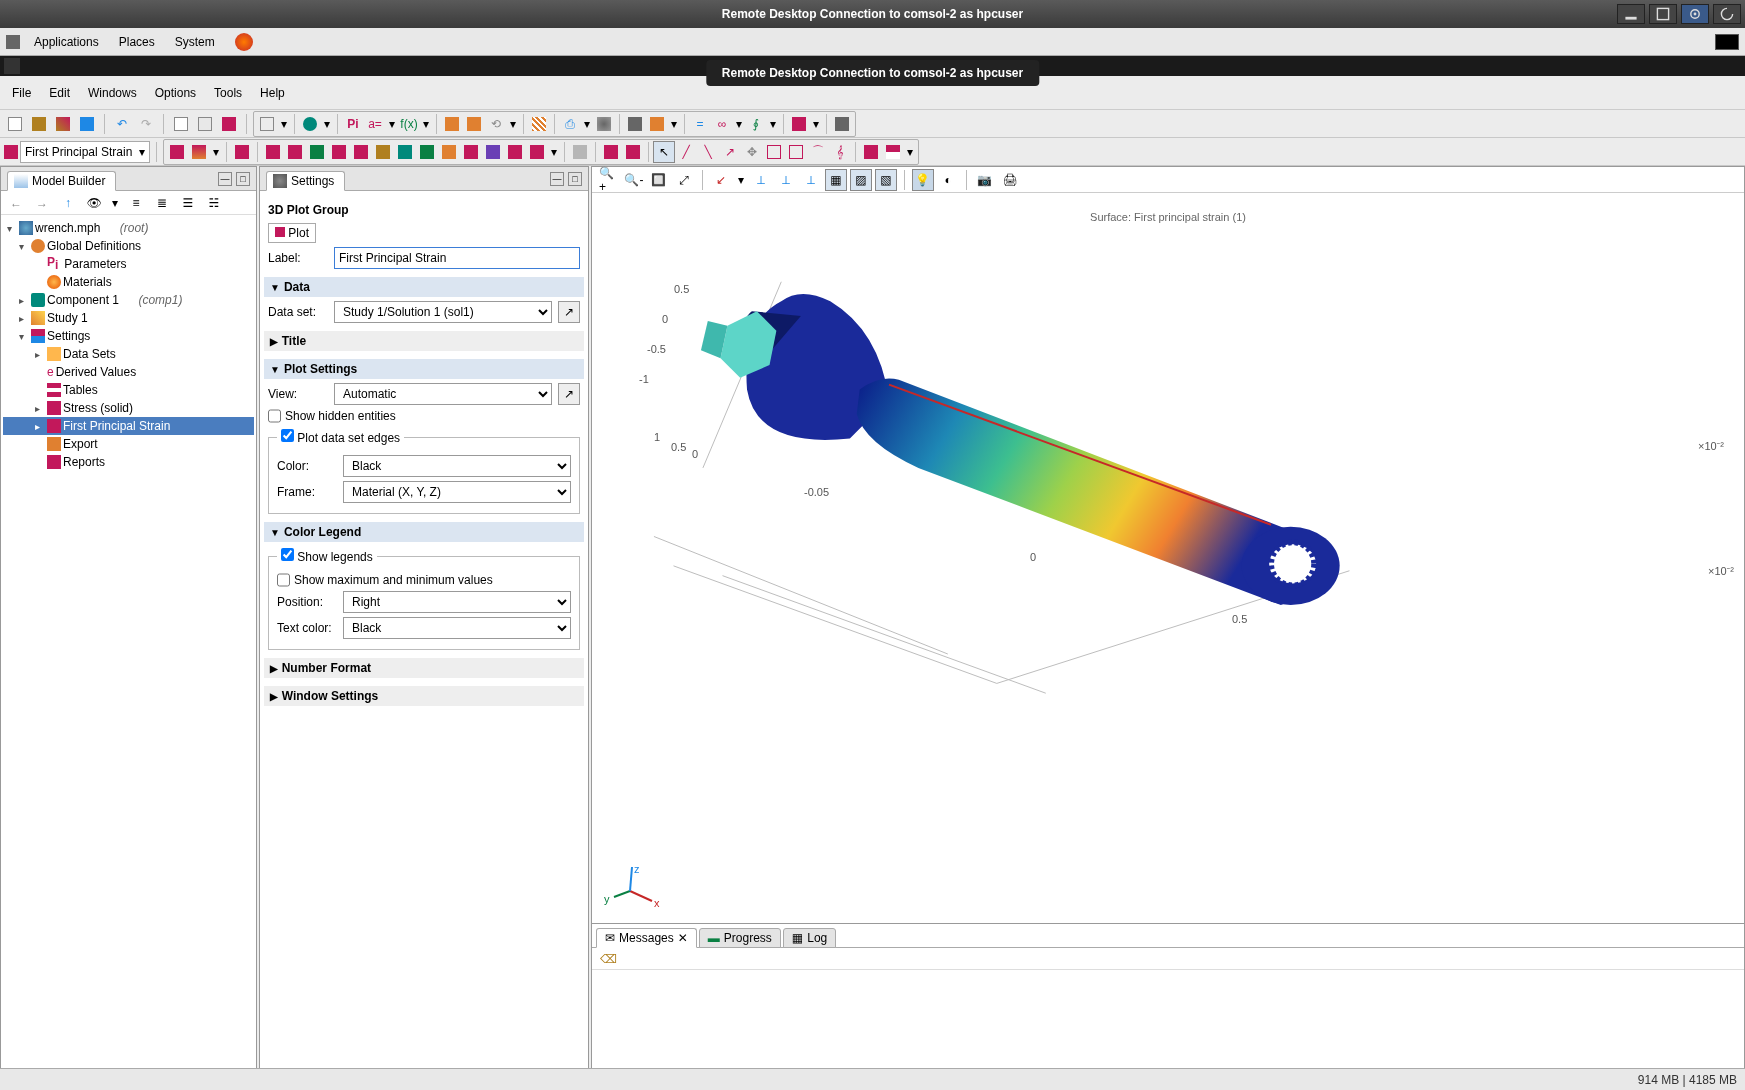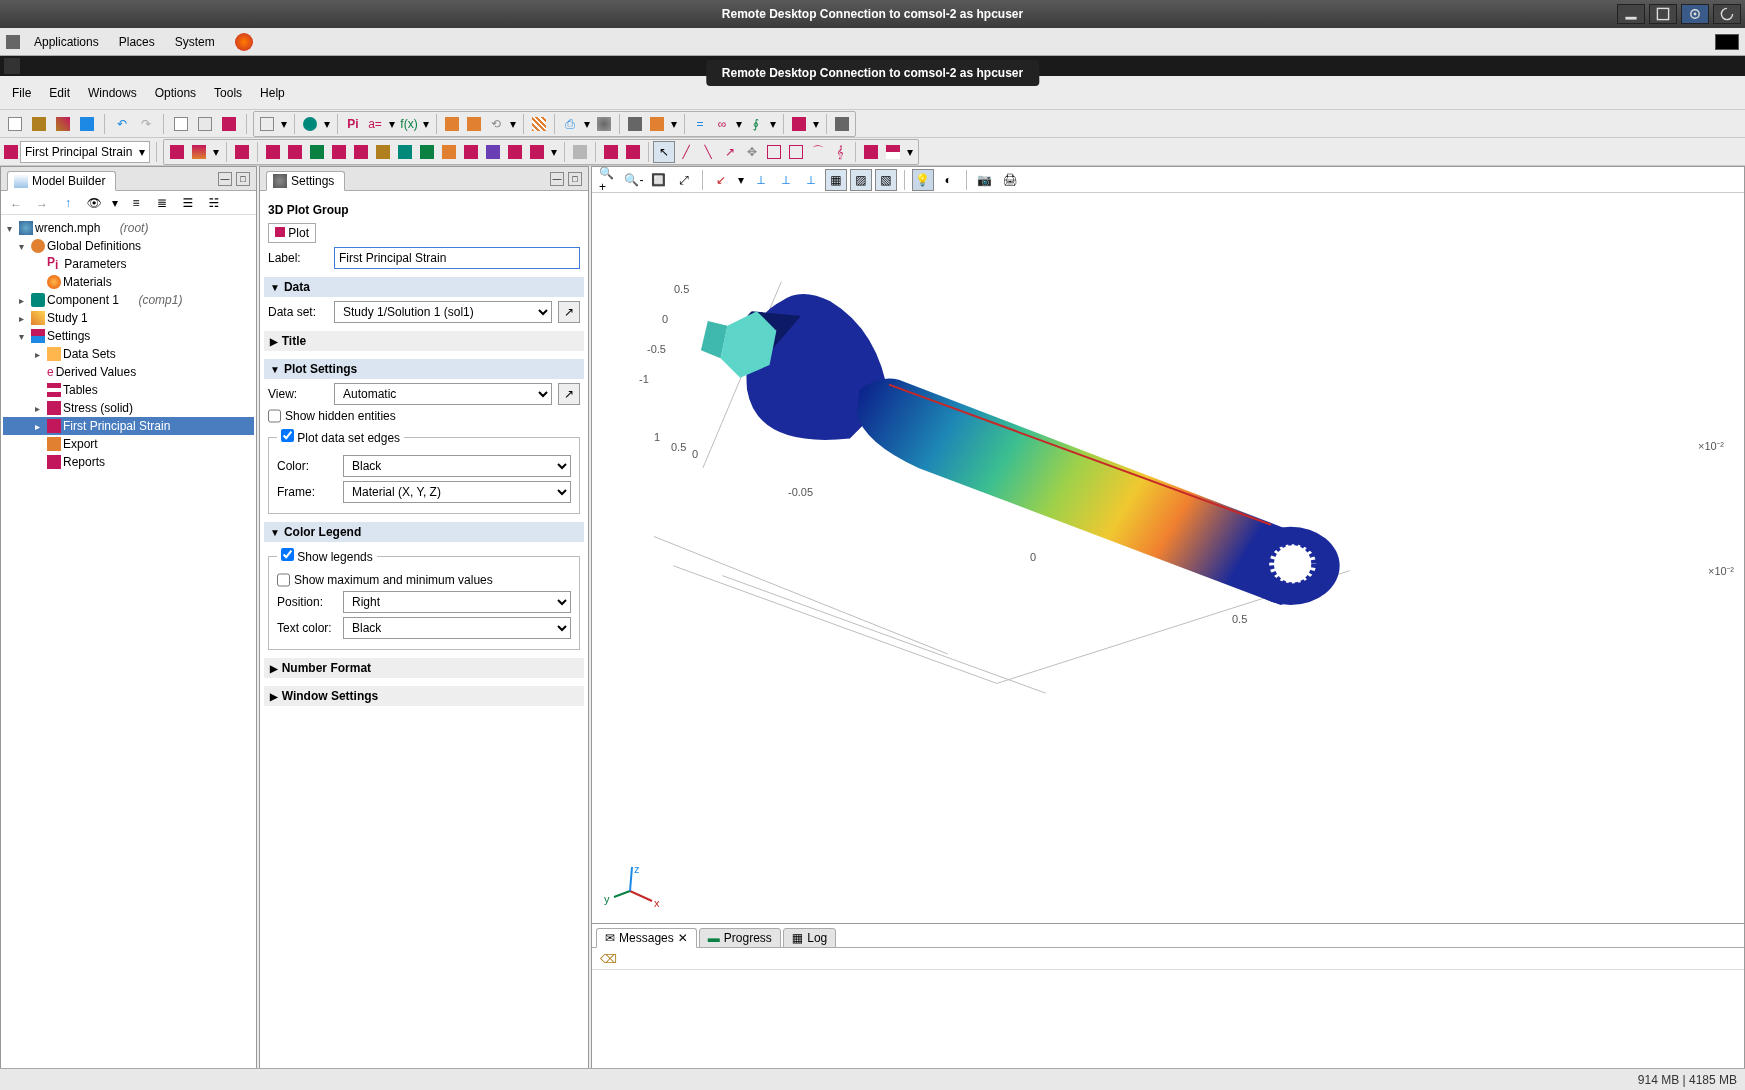--- a/index.html
+++ b/index.html
@@ -521,20 +521,21 @@
       <span class="tb-btn" style="border:1px solid #888;background:#d8e4f0">▨</span>
       <span class="tb-btn" style="border:1px solid #888;background:#d8e4f0">▧</span>
       <span class="tb-sep"></span>
       <span class="tb-btn" style="border:1px solid #888;background:#c8d8e8">💡</span>
       <span class="tb-btn">◐</span>
       <span class="tb-sep"></span>
       <span class="tb-btn">📷</span>
       <span class="tb-btn">🖨</span>
     </div>
     <div class="gfx-canvas">
+      <div class="legend-label" style="top:18px;left:0;right:0;text-align:center;color:#666">Surface: First principal strain (1)</div>
 
       <svg viewBox="0 0 780 490" style="position:absolute;top:30px;left:10px;width:770px;height:480px">
 
         <g stroke="#bbb" stroke-width="1" fill="none">
           <line x1="70" y1="350" x2="400" y2="470"></line>
           <line x1="180" y1="60" x2="100" y2="250"></line>
           <line x1="400" y1="470" x2="760" y2="355"></line>
           <line x1="120" y1="360" x2="450" y2="480"></line>
           <line x1="50" y1="320" x2="350" y2="440"></line>
         </g>
@@ -568,21 +569,21 @@
         <path d="M290 165 L680 308" stroke="#c62828" stroke-width="2" fill="none"></path>
       </svg>
 
       <span class="legend-label" style="top:90px; left:82px">0.5</span>
       <span class="legend-label" style="top:120px; left:70px">0</span>
       <span class="legend-label" style="top:150px; left:55px">-0.5</span>
       <span class="legend-label" style="top:180px; left:47px">-1</span>
       <span class="legend-label" style="top:238px; left:62px">1</span>
       <span class="legend-label" style="top:248px; left:79px">0.5</span>
       <span class="legend-label" style="top:255px; left:100px">0</span>
-      <span class="legend-label" style="top:293px; left:196px">-0.05</span>
+      <span class="legend-label" style="top:293px; left:212px">-0.05</span>
       <span class="legend-label" style="top:358px; left:438px">0</span>
       <span class="legend-label" style="top:420px; left:640px">0.5</span>
       <span class="legend-label" style="top:245px; right:20px">×10⁻²</span>
       <span class="legend-label" style="top:370px; right:10px">×10⁻²</span>
 
       <svg style="position:absolute;bottom:12px;left:18px;width:50px;height:50px">
         <line x1="20" y1="30" x2="42" y2="40" stroke="#c62828" stroke-width="2"></line>
         <line x1="20" y1="30" x2="4" y2="36" stroke="#0a8043" stroke-width="2"></line>
         <line x1="20" y1="30" x2="22" y2="6" stroke="#1e88e5" stroke-width="2"></line>
       </svg>

